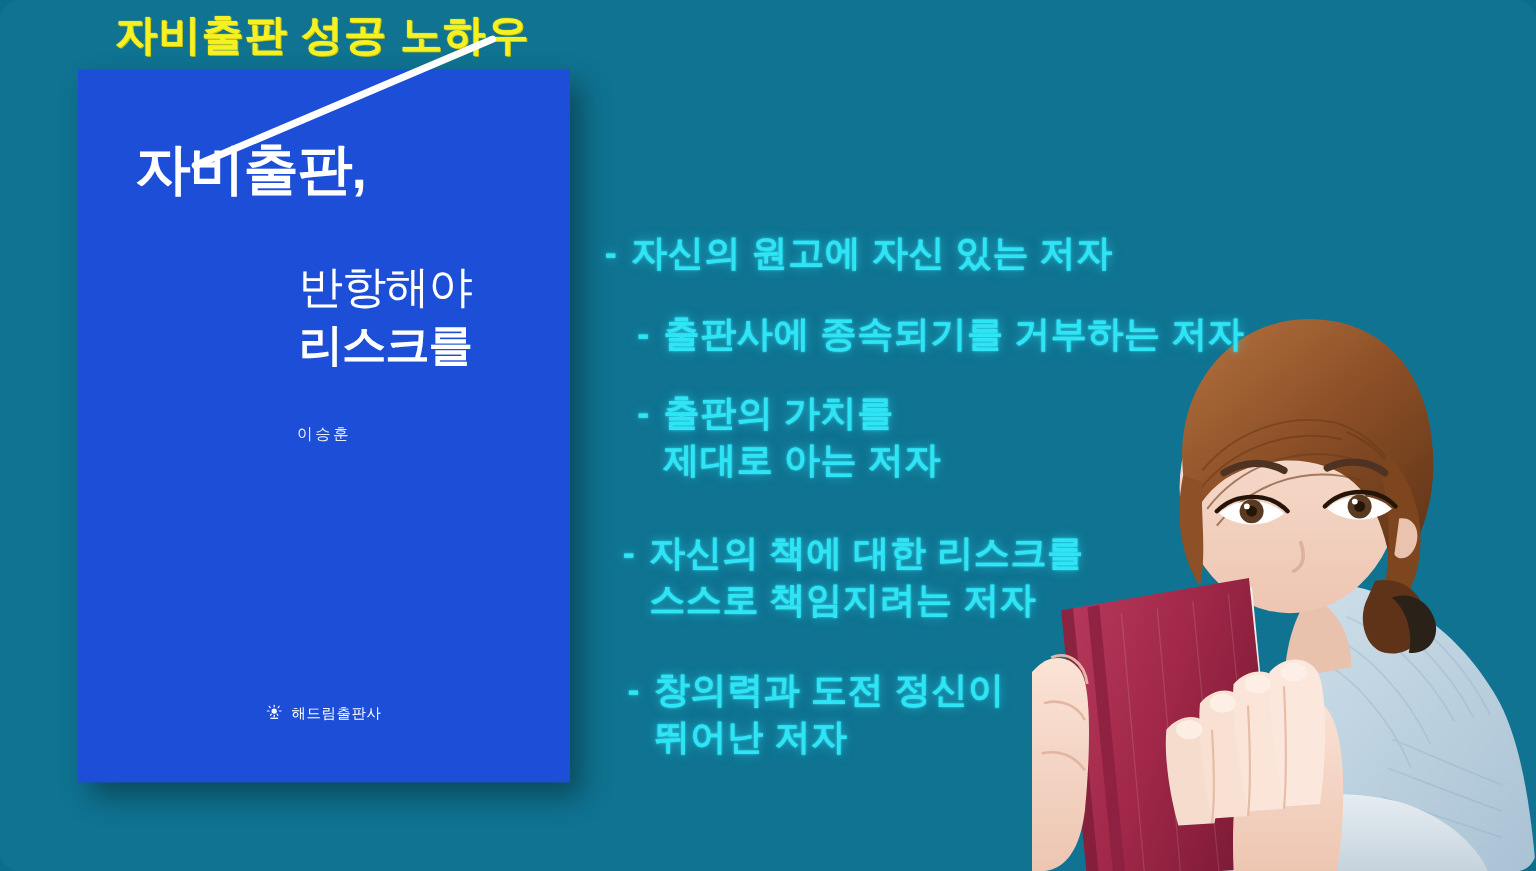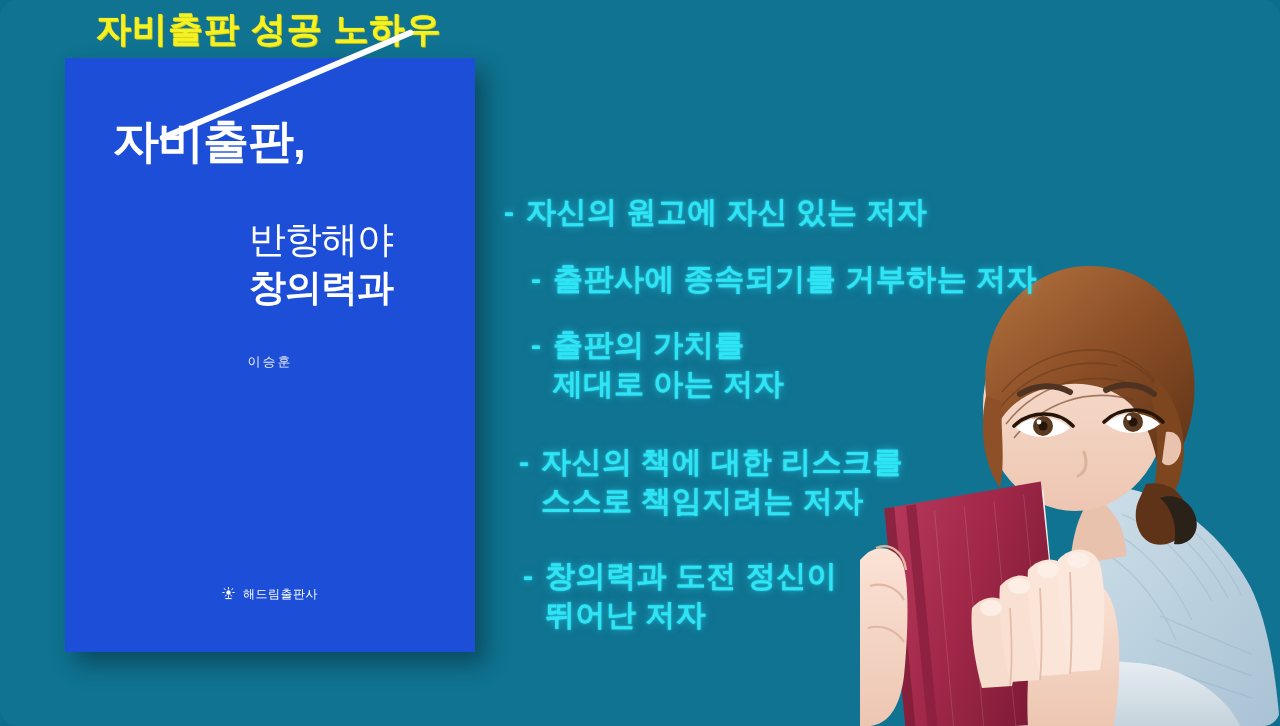--- a/index.html
+++ b/index.html
@@ -172,21 +172,21 @@
   <div id="promo-title">자비출판 성공 노하우</div>
 
   <div id="book-cover">
 
     <div id="cover-line1">자비출판,</div>
 
     <div id="cover-slash"></div>
 
     <div id="cover-line2">반항해야</div>
 
-    <div id="cover-line3">창의력과</div>
+    <div id="cover-line3">리스크를</div>
 
     <div id="cover-publisher">
       <span class="sun-icon">
         <svg width="13" height="13" viewBox="0 0 20 20">
           <circle cx="10" cy="8.5" r="3.4" fill="#ffffff"></circle>
           <g stroke="#ffffff" stroke-width="1.5" stroke-linecap="round">
             <line x1="10" y1="0.8" x2="10" y2="3"></line>
             <line x1="3.6" y1="2.4" x2="4.9" y2="4.2"></line>
             <line x1="16.4" y1="2.4" x2="15.1" y2="4.2"></line>
             <line x1="1.2" y1="8.5" x2="3.4" y2="8.5"></line>

